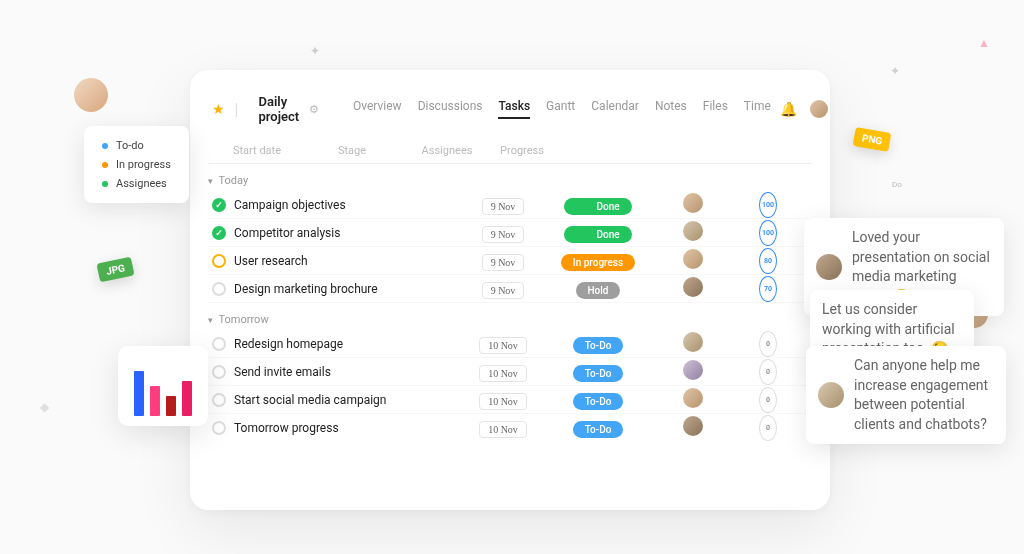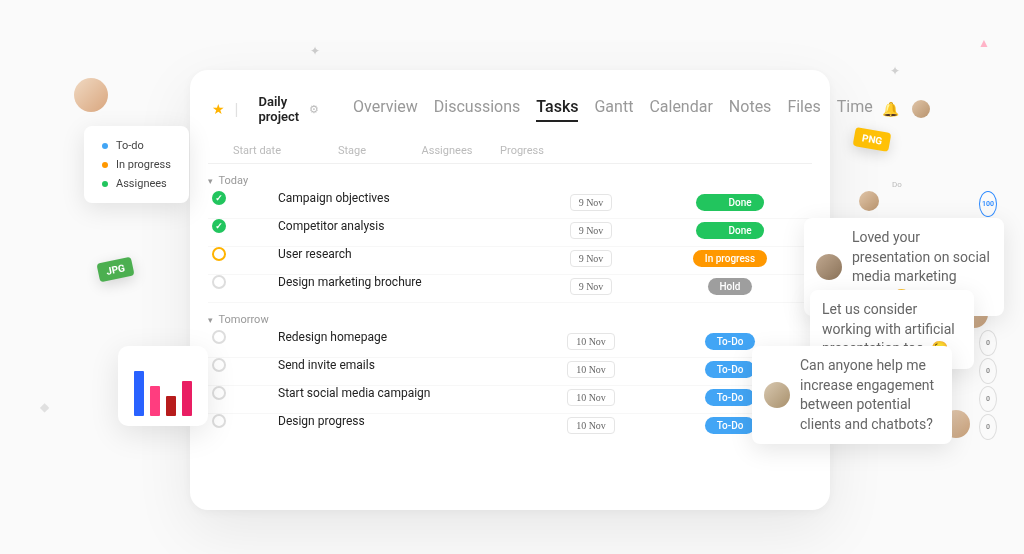--- a/index.html
+++ b/index.html
@@ -22,21 +22,21 @@
       align-items: center;
       gap: 10px;
       padding: 0 4px 10px 4px;
     }
     .star-icon { color: #ffb300; font-size: 14px; }
     .sep { color: #e0e0e0; }
     .project-dot { width: 8px; height: 8px; border-radius: 50%; background: #2196f3; }
     .project-title { font-weight: 600; font-size: 13px; color: #222; }
     .gear-icon { color: #bbb; font-size: 11px; }
     .nav { display: flex; gap: 16px; margin-left: 24px; }
-    .nav-item { font-size: 16px; color: #999; cursor: pointer; padding-bottom: 4px; }
+    .nav-item { font-size: 12px; color: #999; cursor: pointer; padding-bottom: 4px; }
     .nav-item.active { color: #222; font-weight: 500; border-bottom: 2px solid #222; }
     .topbar-right { margin-left: auto; display: flex; align-items: center; gap: 12px; }
     .bell-icon { color: #444; font-size: 14px; }
     .avatar, .avatar-sm { border-radius: 50%; display: inline-block; }
     .avatar-sm { width: 18px; height: 18px; }
     .avatar-md { width: 20px; height: 20px; border-radius:50%; }
     
     .table-header {
       display: flex;
       padding: 10px 4px 6px 4px;
@@ -54,23 +54,23 @@
       align-items: center;
       gap: 6px;
       font-size: 11px;
       color: #999;
       padding: 10px 4px 4px 0px;
     }
     .chevron { font-size: 9px; color: #999; }
     
     .task-row {
       display: flex;
+      align-items: center;
       height: 28px;
       border-bottom: 1px solid #f7f7f7;
-      gap: 44px;
     }
     .task-row:last-child { border-bottom: none; }
     .task-status {
       width: 14px; height: 14px; border-radius: 50%; margin: 0 8px 0 4px;
       border: 2px solid #ddd; flex-shrink: 0;
       display: flex; align-items: center; justify-content: center;
     }
     .task-status.done { background: #22c55e; border-color: #22c55e; }
     .task-status.done::after { content: '✓'; color: #fff; font-size: 9px; font-weight: bold; }
     .task-status.progress-ring { border: 2px solid #ffb300; }
@@ -270,21 +270,21 @@
       <div class="task-row">
       <span class="task-status "></span>
       <span class="task-title">Start social media campaign</span>
       <span class="task-date"><span class="date-pill">10 Nov</span></span>
       <span class="task-stage"><span class="stage-pill stage-todo">To-Do</span></span>
       <span class="task-assign"><span class="avatar-md av-color-1" style="display:inline-block"></span></span>
       <span class="task-progress"><span class="prog-circle gray">0</span></span>
     </div>
       <div class="task-row">
       <span class="task-status "></span>
-      <span class="task-title">Design progress</span>
+      <span class="task-title">Tomorrow progress</span>
       <span class="task-date"><span class="date-pill">10 Nov</span></span>
       <span class="task-stage"><span class="stage-pill stage-todo">To-Do</span></span>
       <span class="task-assign"><span class="avatar-md av-color-3" style="display:inline-block"></span></span>
       <span class="task-progress"><span class="prog-circle gray">0</span></span>
     </div>
     </div>
 </div>
 
 <div class="chart-card" id="chart">
     <div class="bar" style="height: 45px; background: rgb(41, 98, 255);"></div>
@@ -294,21 +294,21 @@
   </div>
 
 <div id="bubbles">
     <div class="bubble" style="left: 804px; top: 218px;">
       <span class="bubble-av av-color-3"></span>
       <span class="bubble-text">Loved your presentation on social media marketing today! 😊</span>
     </div>
     <div class="bubble" style="left: 810px; top: 290px;">
       <span class="bubble-text">Let us consider working with artificial presentation too. 😉</span>
     </div>
-    <div class="bubble" style="left: 752px; top: 346px;">
+    <div class="bubble" style="left: 806px; top: 346px;">
       <span class="bubble-av av-color-2"></span>
       <span class="bubble-text">Can anyone help me increase engagement between potential clients and chatbots?</span>
     </div>
   </div>
 
 <span class="dots-more">• • •</span>
 <div class="av-float-r1"></div>
 <div class="av-float-r2"></div>
 
 </body></html>

